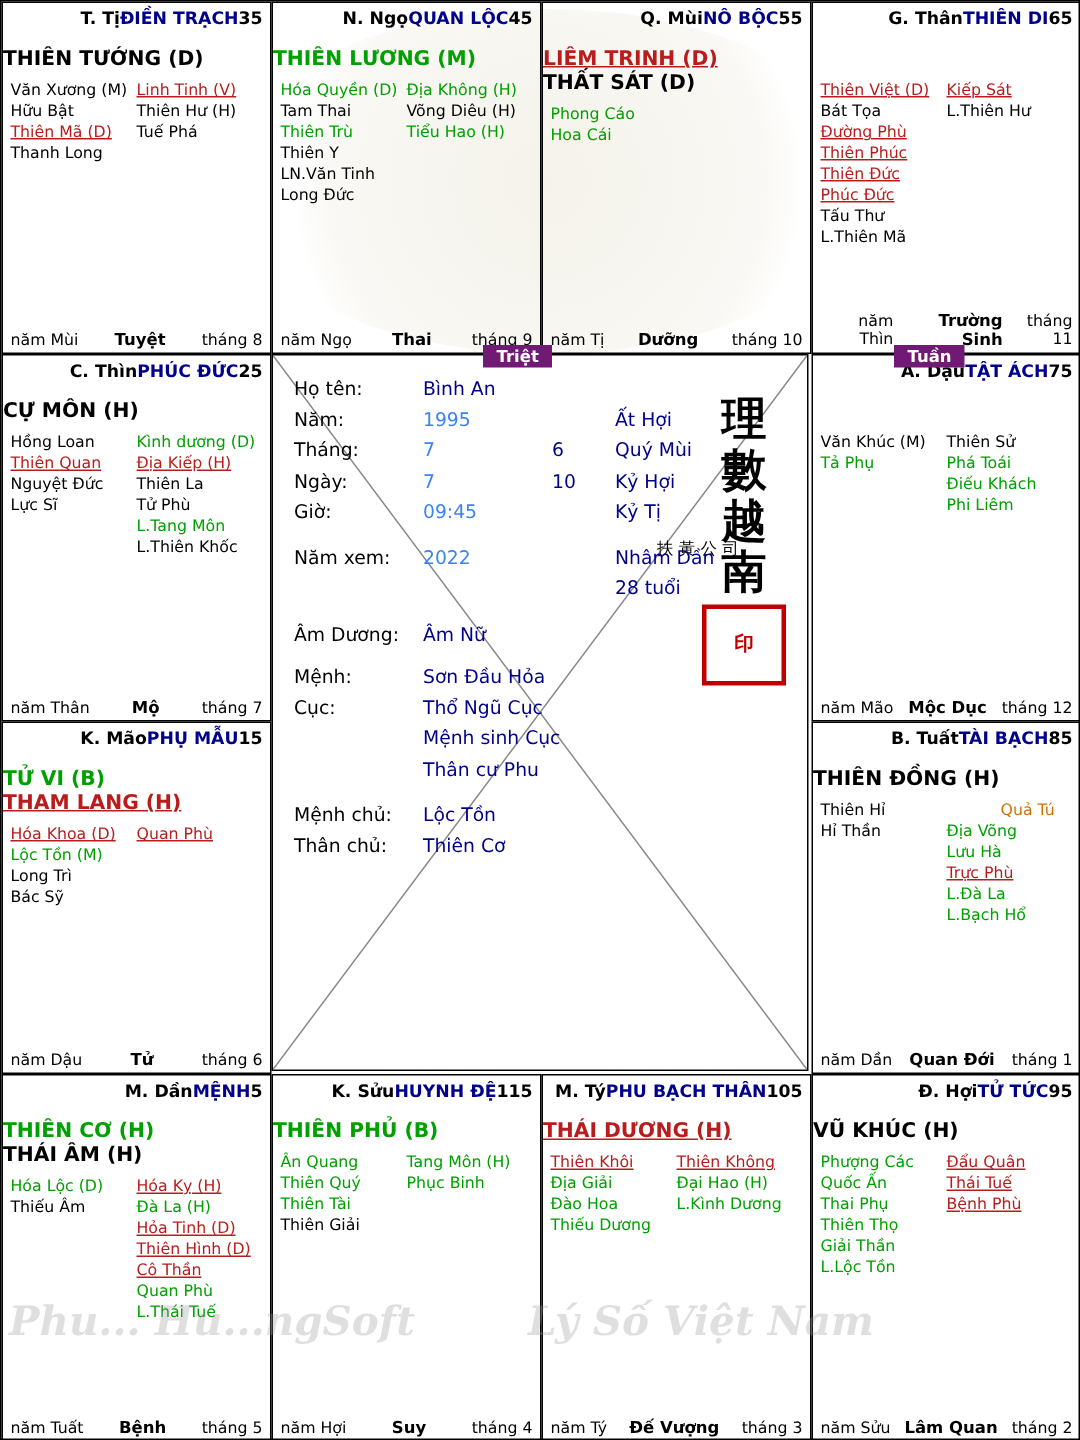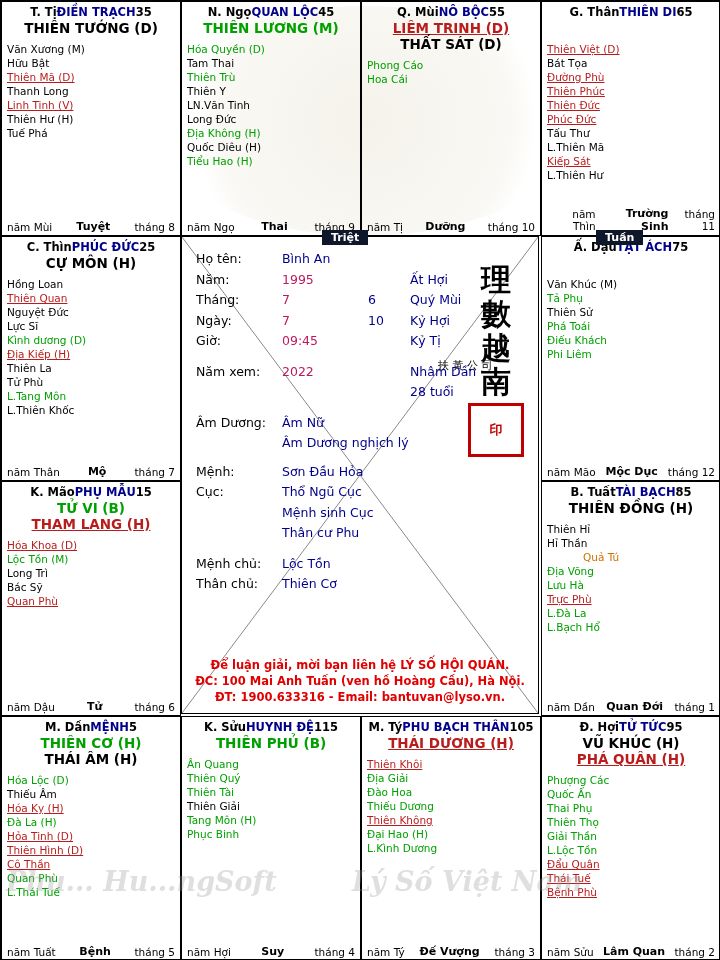--- a/index.html
+++ b/index.html
@@ -19,40 +19,38 @@
     grid-template-rows: 235px 245px 235px 245px;
     border:1px solid #000;
   }
   .cell {
     position:relative;
     border:1px solid #000;
     overflow:hidden;
     background:transparent;
   }
   .cell .hdr {
-    display:flex; align-items:center; justify-content:center;
+    display:flex; align-items:center; justify-content:flex-end;
     font-size:11.5px; font-weight:bold; padding:3px 5px 0 5px;
   }
   .hdr .chi { color:#000; }
   .hdr .cung { color:#00008b; font-weight:bold; }
   .hdr .num { color:#000; font-weight:bold; }
   .stars-main {
-    text-align:center;
     font-weight:bold;
     font-size:13.5px;
-    margin-top:1px;
+    margin-top:12px;
     line-height:16px;
   }
   .stars-main .l { display:block; }
   .cols {
     display:flex;
     padding:6px 5px 0 5px;
     font-size:10.5px;
     line-height:14px;
-    flex-direction:column;
   }
   .cols .c { width:50%; }
   .cols .c div { white-space:nowrap; }
   .footer {
     position:absolute; left:0; right:0; bottom:2px;
     display:flex; align-items:center; justify-content:space-between;
     font-size:10.5px; padding:0 5px;text-align:right;
   }
   .footer .mid { font-weight:bold; font-size:11px; }
   
@@ -74,21 +72,21 @@
     position:relative;
     padding:12px 0 0 14px;
     font-size:12.5px;
     line-height:20.5px;
     z-index:3;
   }
   .irow { display:flex;align-items:center; }
   .ilabel { width:86px; color:#000; }
   .ival   { color:#00008b; }
   .i2 { display:flex; }
-  .i2 .a { width:86px; color:#be185d; }
+  .i2 .a { width:86px; color:#3b82f6; }
   .i2 .b { width:42px; color:#00008b; }
   .i2 .c { color:#00008b; }
   .contact {
     position:absolute; left:0; right:0; bottom:8px;
     text-align:center; color:#e00000;
     font-size:11.5px; line-height:16px; font-weight:bold;
     z-index:3;
   }
   
   #center svg.diag { position:absolute; left:0; top:0; width:100%; height:100%; z-index:1; }
@@ -106,21 +104,21 @@
     color:#c00000; font-family:"DejaVu Serif", serif; font-size:13px;
     line-height:14px; display:flex; align-items:center; justify-content:center;
     margin-left:auto; margin-right:auto; font-weight:bold;
   }
   .seal .sidecol {
     position:absolute; left:-30px; top:96px;
     font-family:"DejaVu Serif", serif; font-size:11px; color:#000; line-height:14px;
   }
   
   .tag {
-    position:absolute; background:#0f172a; color:#fff;
+    position:absolute; background:#701a75; color:#fff;
     font-size:11px; font-weight:bold; padding:1px 9px; z-index:5;
   }
   #tag-triet { left:322px; top:230px; }
   #tag-tuan  { left:596px; top:230px; }
 
   
   .wm {
     position:absolute; z-index:0; pointer-events:none;
     color:rgba(150,150,150,0.30);
     font-family:"DejaVu Serif", serif;
@@ -182,21 +180,21 @@
         <div class="c">
           <div class="green">Hóa Quyền (D)</div>
           <div class="black">Tam Thai</div>
           <div class="green">Thiên Trù</div>
           <div class="black">Thiên Y</div>
           <div class="black">LN.Văn Tinh</div>
           <div class="black">Long Đức</div>
         </div>
         <div class="c">
           <div class="green">Địa Không (H)</div>
-          <div class="black">Quốc Diêu (H)</div>
+          <div class="black">Võng Diêu (H)</div>
           <div class="green">Tiểu Hao (H)</div>
         </div>
       </div>
       <div class="footer">
         <span>năm Ngọ</span>
         <span class="mid">Thai</span>
         <span>tháng 9</span>
       </div>
     </div>
     <div class="cell">
@@ -453,21 +451,20 @@
       </div>
     </div>
     <div class="cell">
       <div class="hdr">
         <span class="chi">Đ. Hợi</span>
         <span class="cung">TỬ TỨC</span>
         <span class="num">95</span>
       </div>
       <div class="stars-main">
         <span class="l black">VŨ KHÚC (H)</span>
-        <span class="l red">PHÁ QUÂN (H)</span>
       </div>
       <div class="cols">
         <div class="c">
           <div class="green">Phượng Các</div>
           <div class="green">Quốc Ấn</div>
           <div class="green">Thai Phụ</div>
           <div class="green">Thiên Thọ</div>
           <div class="green">Giải Thần</div>
           <div class="green">L.Lộc Tồn</div>
         </div>
@@ -552,24 +549,20 @@
         <span class="a"></span>
         <span class="b"></span>
         <span class="c">28 tuổi</span>
       </span>
     </div>
     <div style="height:10px"></div>
     <div class="irow">
       <span class="ilabel">Âm Dương:</span>
       <span class="ival">Âm Nữ</span>
     </div>
-    <div class="irow">
-      <span class="ilabel"></span>
-      <span class="ival">Âm Dương nghịch lý</span>
-    </div>
     <div style="height:8px"></div>
     <div class="irow">
       <span class="ilabel">Mệnh:</span>
       <span class="ival">Sơn Đầu Hỏa</span>
     </div>
     <div class="irow">
       <span class="ilabel">Cục:</span>
       <span class="ival">Thổ Ngũ Cục</span>
     </div>
     <div class="irow">
@@ -584,24 +577,19 @@
     <div class="irow">
       <span class="ilabel">Mệnh chủ:</span>
       <span class="ival">Lộc Tồn</span>
     </div>
     <div class="irow">
       <span class="ilabel">Thân chủ:</span>
       <span class="ival">Thiên Cơ</span>
     </div>
   </div>
 
-  <div class="contact">
-    <div>Để luận giải, mời bạn liên hệ LÝ SỐ HỘI QUÁN.</div>
-    <div>ĐC: 100 Mai Anh Tuấn (ven hồ Hoàng Cầu), Hà Nội.</div>
-    <div>ĐT: 1900.633316 - Email: bantuvan@lyso.vn.</div>
-  </div>
 </div>
 
 <div class="tag" id="tag-triet">Triệt</div>
 <div class="tag" id="tag-tuan">Tuần</div>
 
 <div class="wm" id="wm1">Phu... Hu...ngSoft</div>
 <div class="wm" id="wm2">Lý Số Việt Nam</div>
 
 </body></html>

